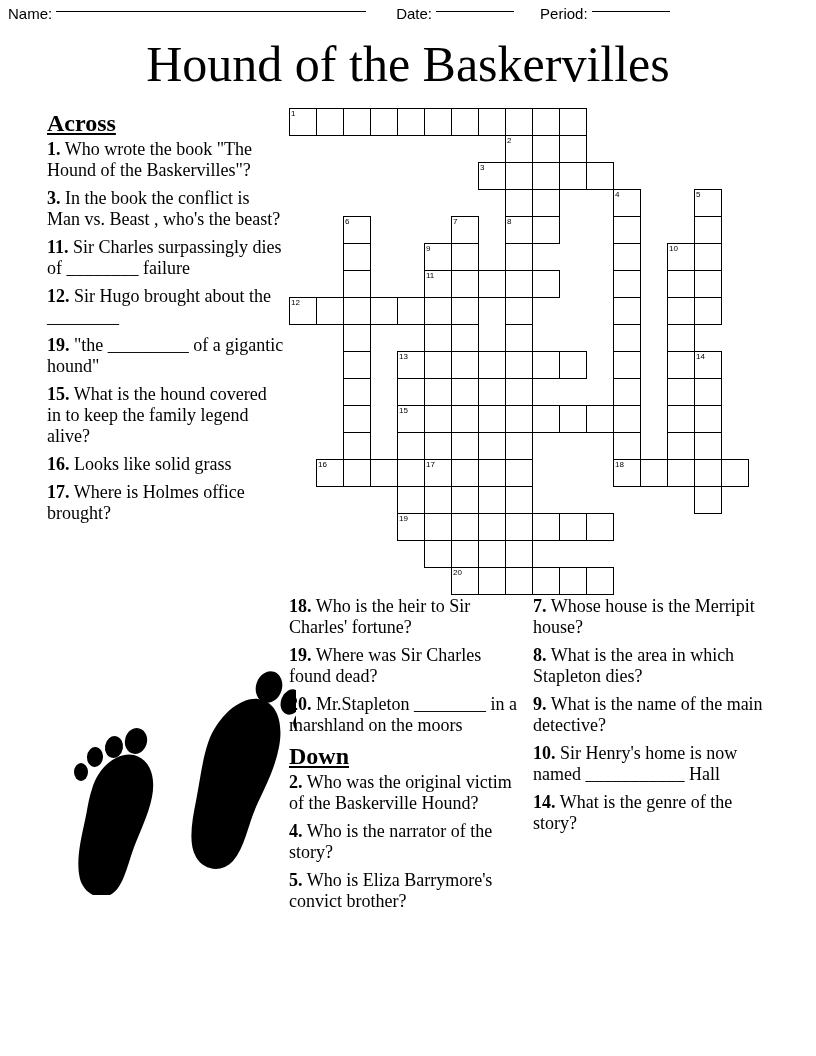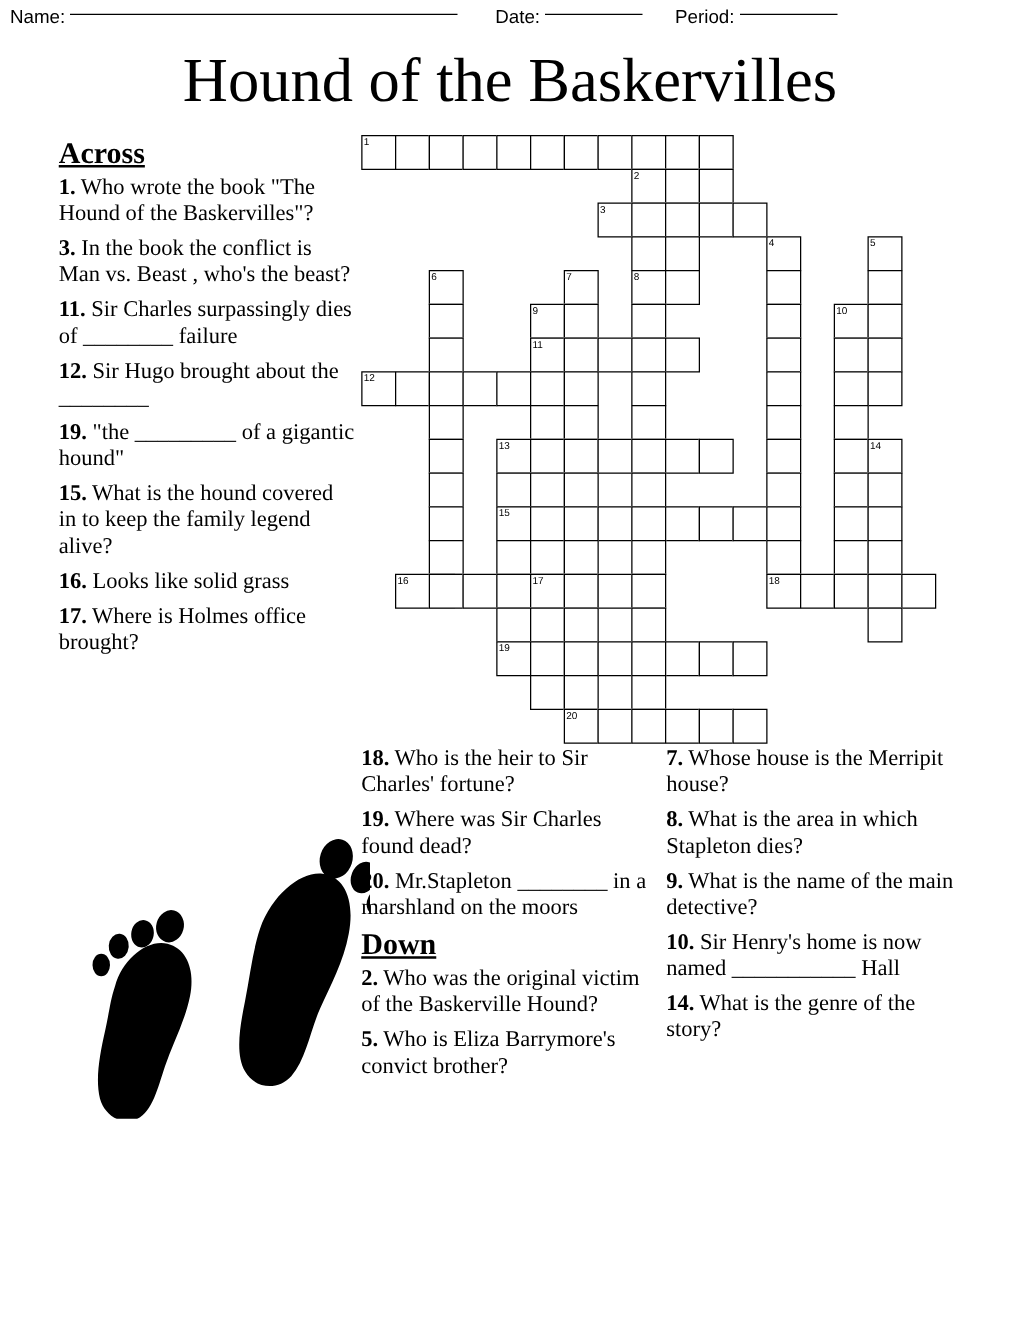--- a/index.html
+++ b/index.html
@@ -211,20 +211,24 @@
     <div class="clue">
       <b>20.</b>
       <span>Mr.Stapleton ________ in a marshland on the moors</span>
     </div>
 
     <div class="clue-heading">Down</div>
 
     <div class="clue">
       <b>2.</b>
       <span>Who was the original victim of the Baskerville Hound?</span>
+    </div>
+    <div class="clue">
+      <b>4.</b>
+      <span>Who is the narrator of the story?</span>
     </div>
     <div class="clue">
       <b>5.</b>
       <span>Who is Eliza Barrymore's convict brother?</span>
     </div>
   </div>
 
   <div class="col-right">
     <div class="clue">
       <b>7.</b>

